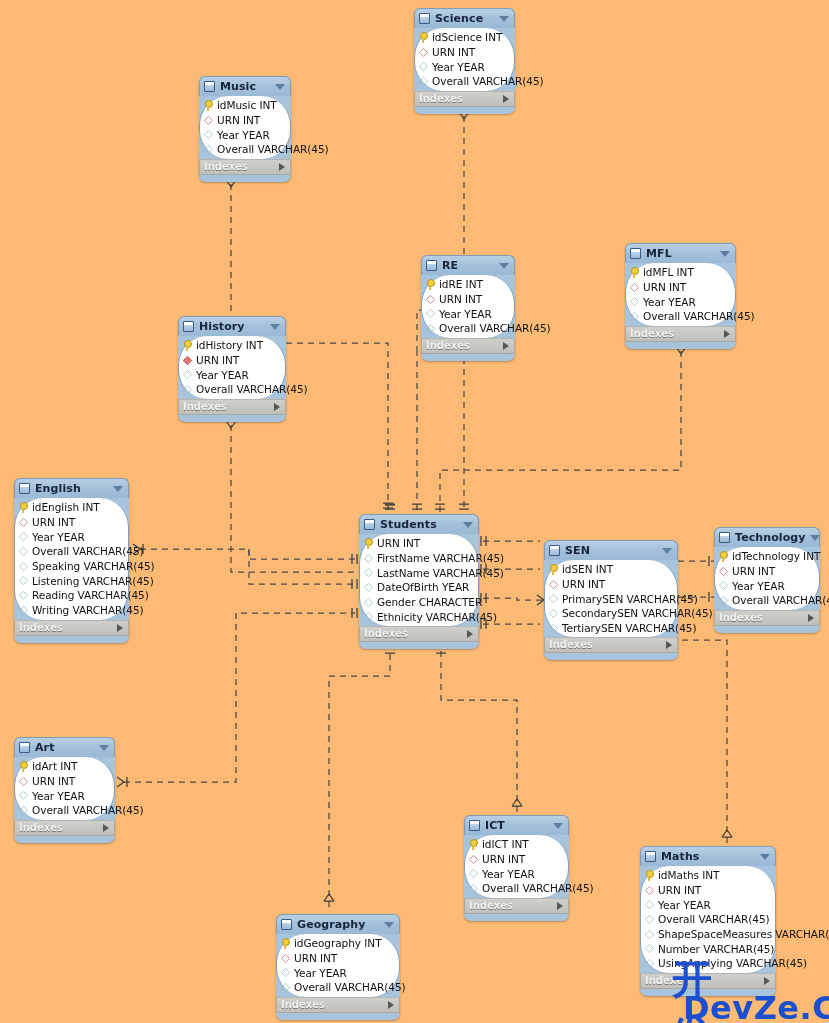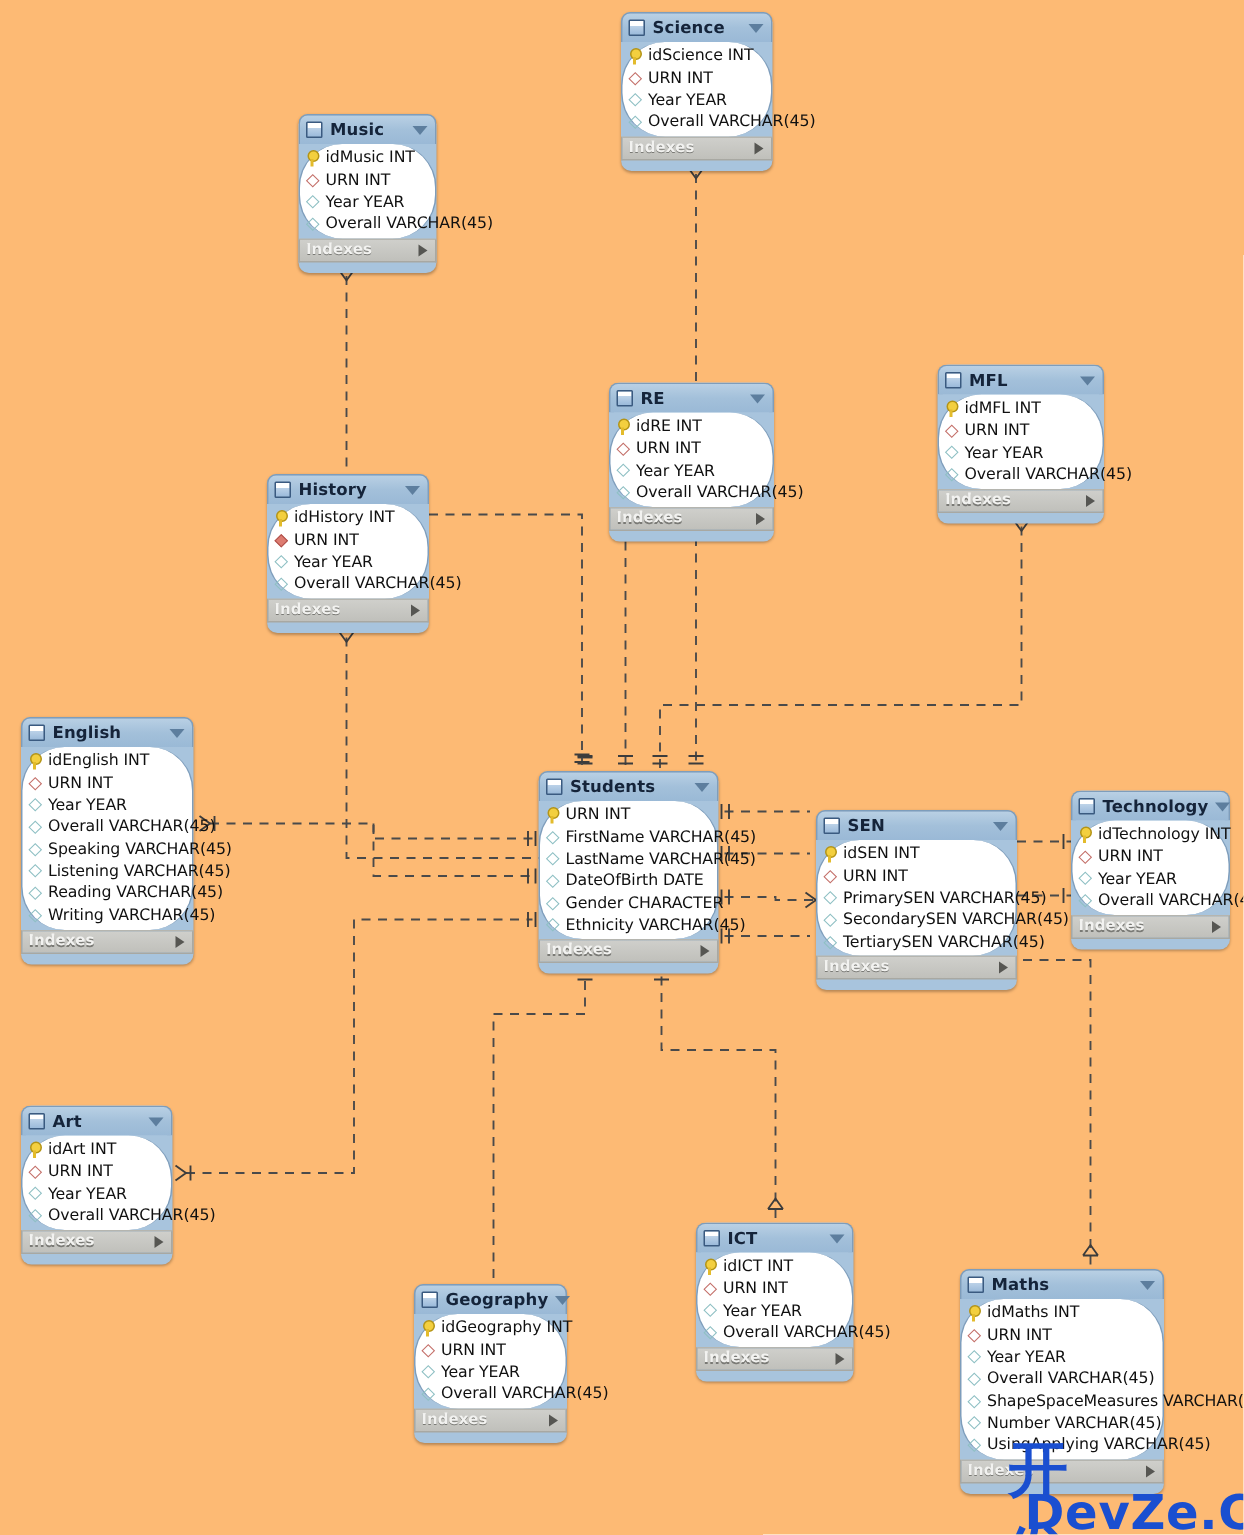--- a/index.html
+++ b/index.html
@@ -316,21 +316,21 @@
           <div class="col">
             <span class="gly gly-d pln"></span>
             <span class="col-name">Overall VARCHAR(45)</span>
           </div>
         </div>
         <div class="tbl-indexes">
           <span class="lbl">Indexes</span>
           <span class="arw"></span>
         </div>
       </div>
-      <div class="tbl" style="left: 406px; top: 255px; width: 110px;">
+      <div class="tbl" style="left: 421px; top: 255px; width: 94px;">
         <div class="tbl-header">
           <span class="tbl-icon"></span>
           <span class="tbl-title">RE</span>
           <span class="tbl-caret"></span>
         </div>
         <div class="tbl-cols">
           <div class="col">
             <span class="gly gly-pk"></span>
             <span class="col-name">idRE INT</span>
           </div>
@@ -469,21 +469,21 @@
           <div class="col">
             <span class="gly gly-d pln"></span>
             <span class="col-name">FirstName VARCHAR(45)</span>
           </div>
           <div class="col">
             <span class="gly gly-d pln"></span>
             <span class="col-name">LastName VARCHAR(45)</span>
           </div>
           <div class="col">
             <span class="gly gly-d pln"></span>
-            <span class="col-name">DateOfBirth DATE</span>
+            <span class="col-name">DateOfBirth YEAR</span>
           </div>
           <div class="col">
             <span class="gly gly-d pln"></span>
             <span class="col-name">Gender CHARACTER</span>
           </div>
           <div class="col">
             <span class="gly gly-d pln"></span>
             <span class="col-name">Ethnicity VARCHAR(45)</span>
           </div>
         </div>
@@ -646,21 +646,21 @@
           <div class="col">
             <span class="gly gly-d pln"></span>
             <span class="col-name">UsingApplying VARCHAR(45)</span>
           </div>
         </div>
         <div class="tbl-indexes">
           <span class="lbl">Indexes</span>
           <span class="arw"></span>
         </div>
       </div>
-      <div class="tbl" style="left: 276px; top: 856px; width: 102px;">
+      <div class="tbl" style="left: 276px; top: 914px; width: 124px;">
         <div class="tbl-header">
           <span class="tbl-icon"></span>
           <span class="tbl-title">Geography</span>
           <span class="tbl-caret"></span>
         </div>
         <div class="tbl-cols">
           <div class="col">
             <span class="gly gly-pk"></span>
             <span class="col-name">idGeography INT</span>
           </div>

